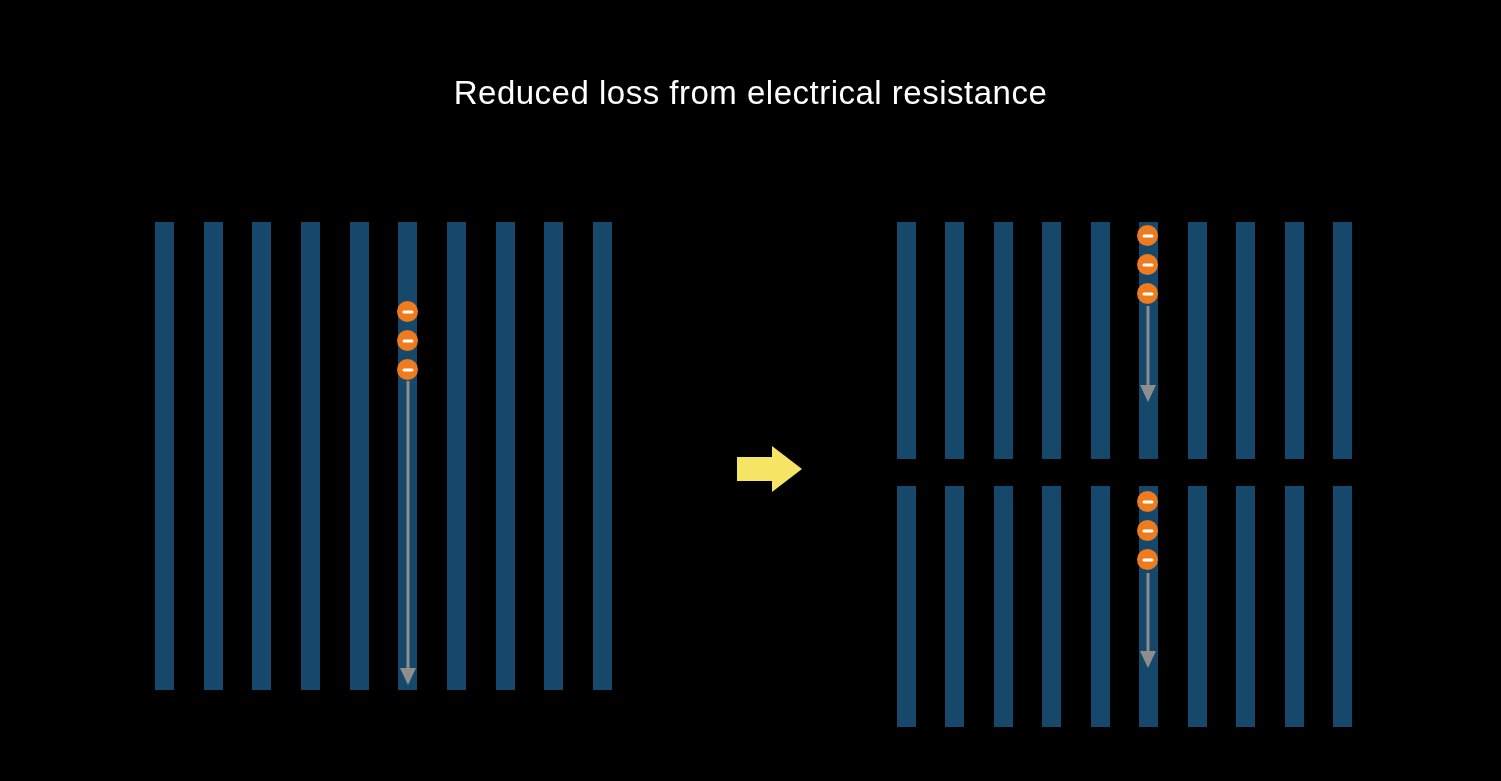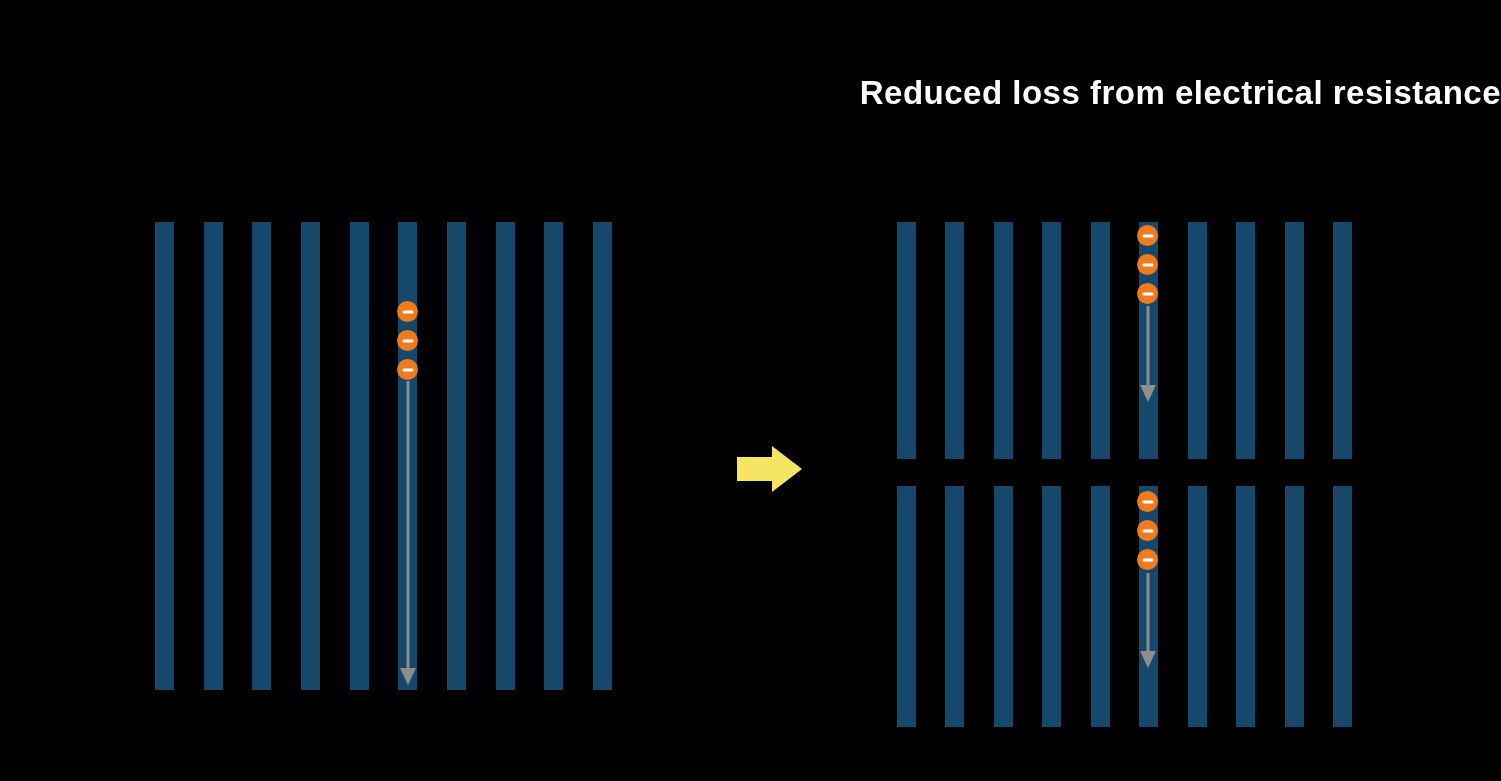--- a/index.html
+++ b/index.html
@@ -13,24 +13,24 @@
     position: relative;
     overflow: hidden;
     font-family: "Liberation Sans", sans-serif;
   }
 
   .title {
     position: absolute;
     top: 74px;
     left: 0;
     width: 100%;
-    text-align: right;
+    text-align: center;
     color: var(--title-text, #fff);
     font-size: 33px;
-    font-weight: 700;
+    font-weight: 400;
     letter-spacing: 0.5px;
   }
 
   
   .panel {
     position: absolute;
     display: flex;
     justify-content: space-between;
   }
   .panel .bar {

